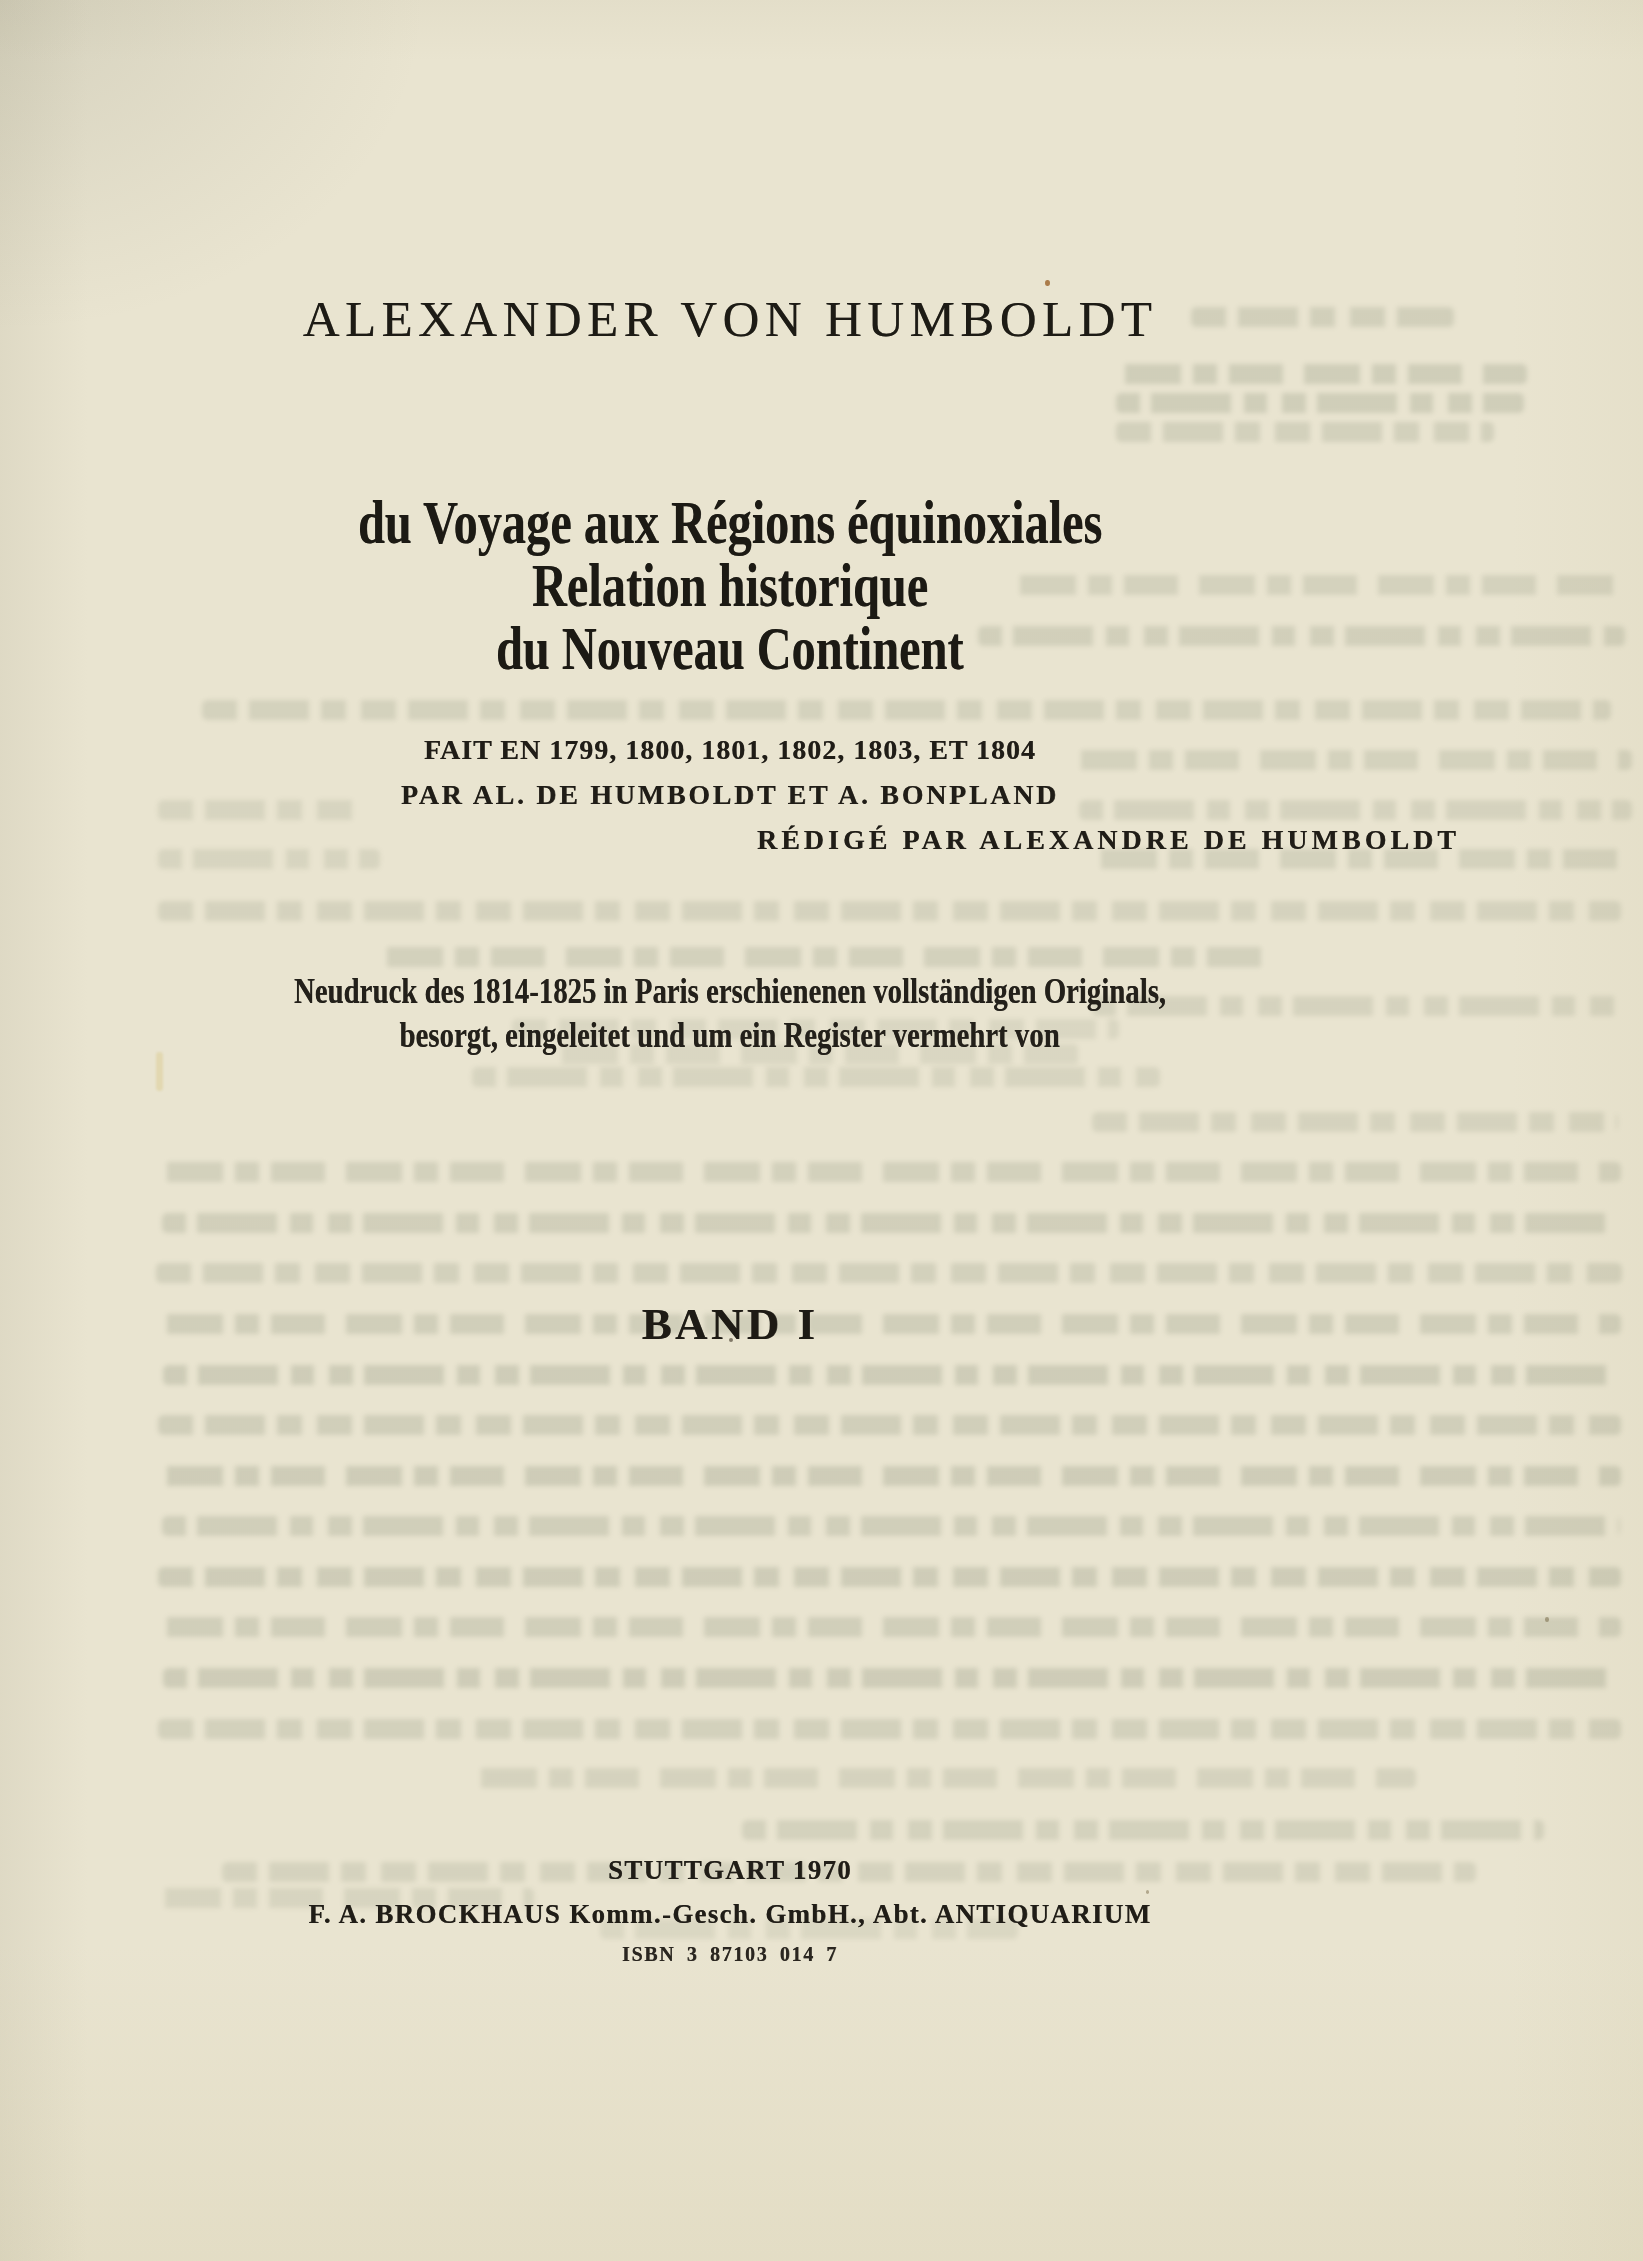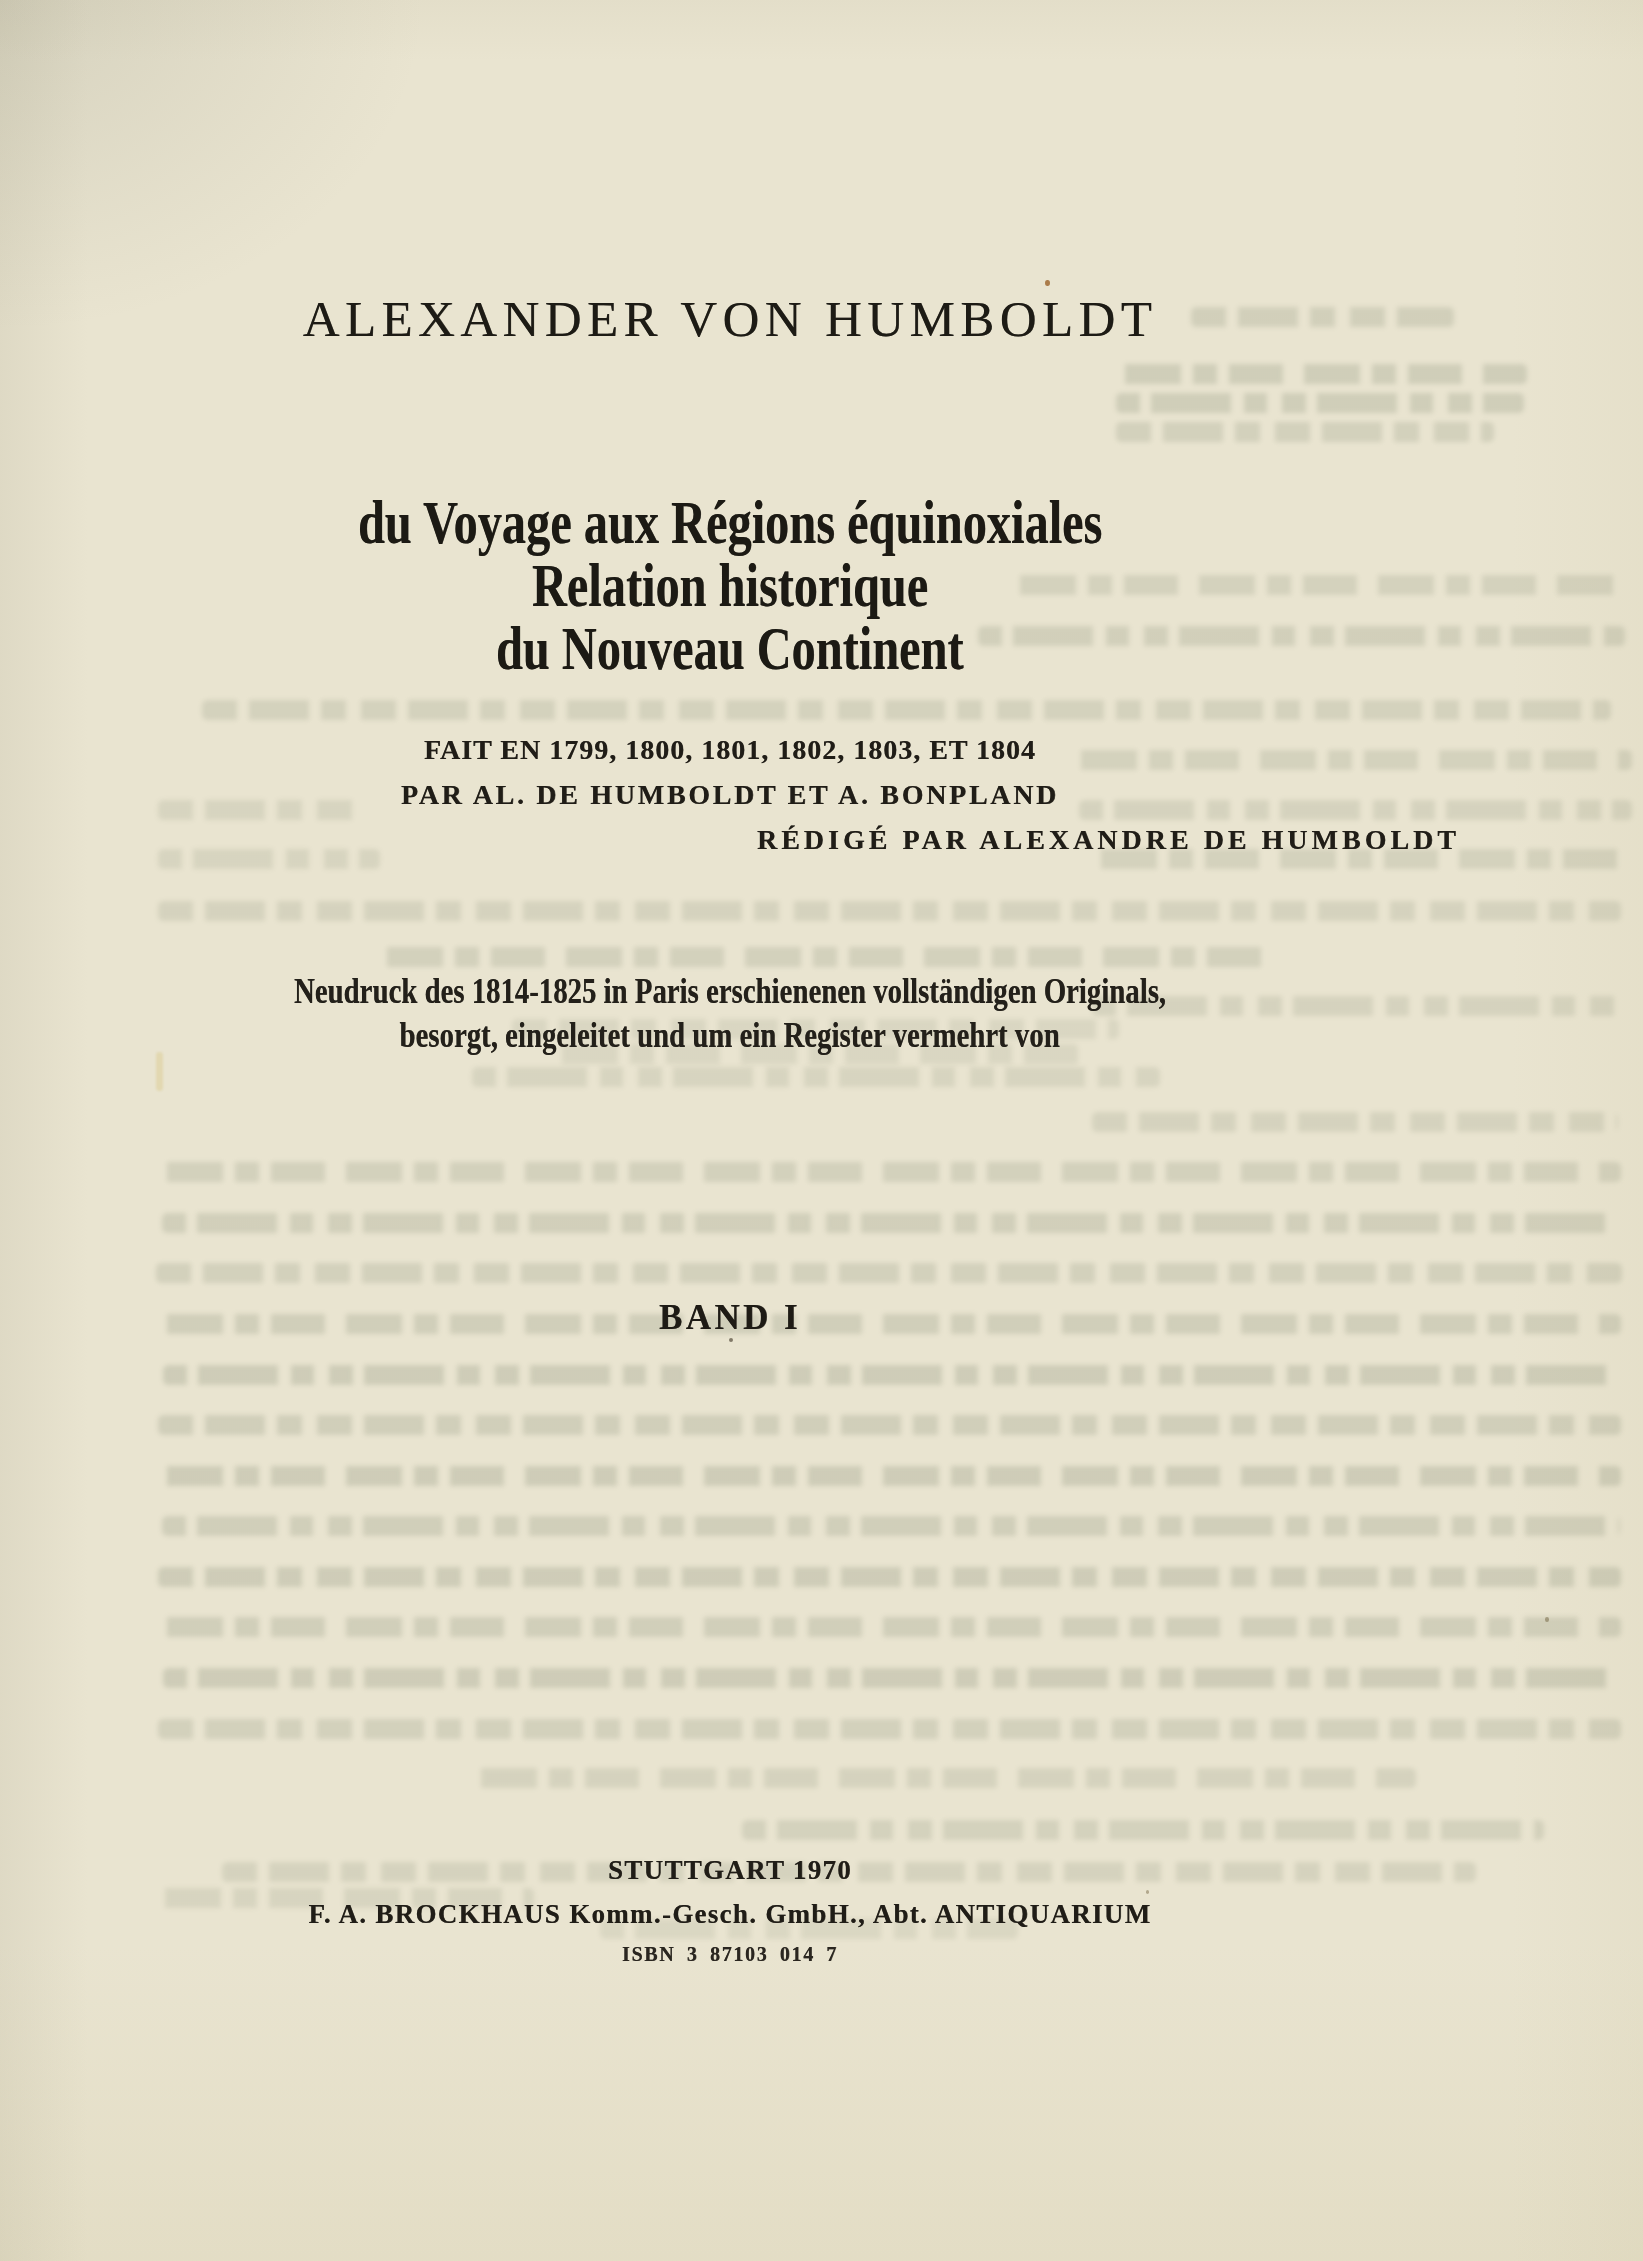--- a/index.html
+++ b/index.html
@@ -40,21 +40,21 @@
     top:727px;font-size:28px;line-height:45px;font-weight:700;color:#201d17;
   }
   .subcaps .l1{letter-spacing:1px;}
   .subcaps .l2{letter-spacing:2.7px;}
   .subcaps .l3{letter-spacing:4px;text-align:right;}
   .edition{
     top:969px;font-size:36px;line-height:44px;font-weight:700;color:#23201a;
   }
   .edition .squeeze{display:inline-block;transform:scaleX(0.8);transform-origin:50% 50%;white-space:nowrap;}
   .editor{ top:1096px;font-size:35px;font-weight:700;letter-spacing:4px;color:#1e1b15; }
-  .volume{ top:1298px;font-size:35px;font-weight:700;letter-spacing:3.4px;color:#1e1b15; }
+  .volume{ top:1298px;font-size:45px;font-weight:700;letter-spacing:3.4px;color:#1e1b15; }
   .imprint{ top:1848px;font-size:27px;line-height:44px;font-weight:700;letter-spacing:1.3px;color:#201d17; }
   .isbn{ top:1943px;font-size:20px;font-weight:700;letter-spacing:1.7px;word-spacing:4.7px;color:#2a2620; }
   
   .ghosts{position:absolute;inset:0;z-index:1;}
   .gline{
     position:absolute;height:20px;border-radius:5.4px;
     filter:blur(2.7px);
   }
   .g1{background:repeating-linear-gradient(90deg,
       rgba(112,122,98,0.38) 0 35px, rgba(112,122,98,0) 35px 47px,

